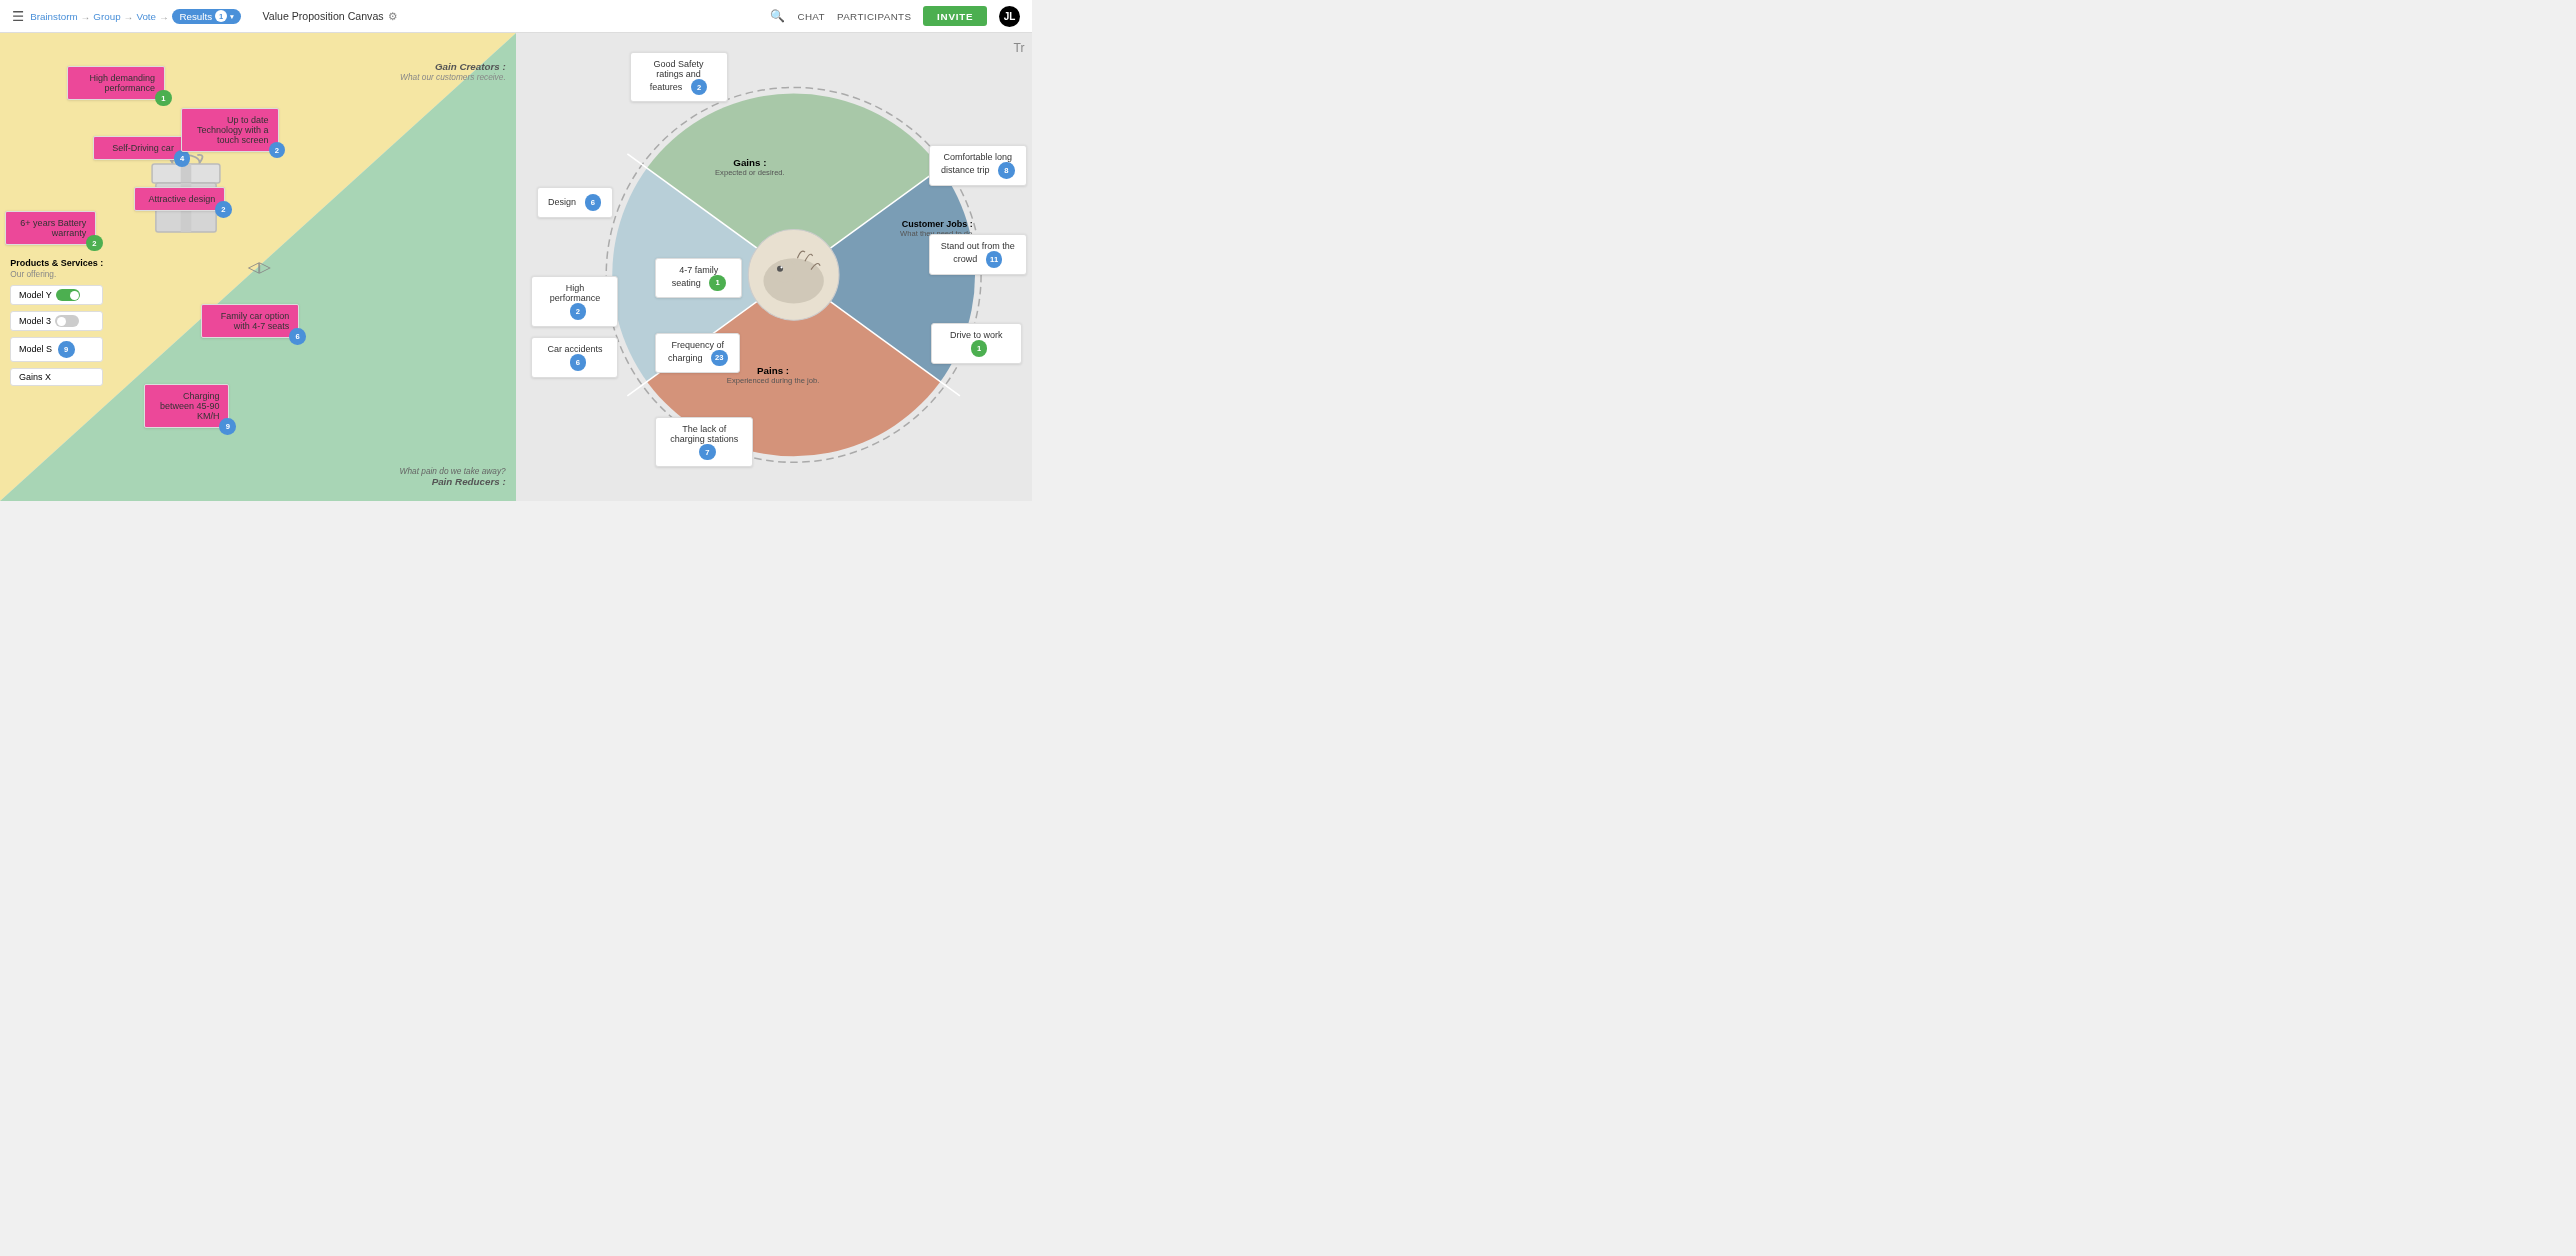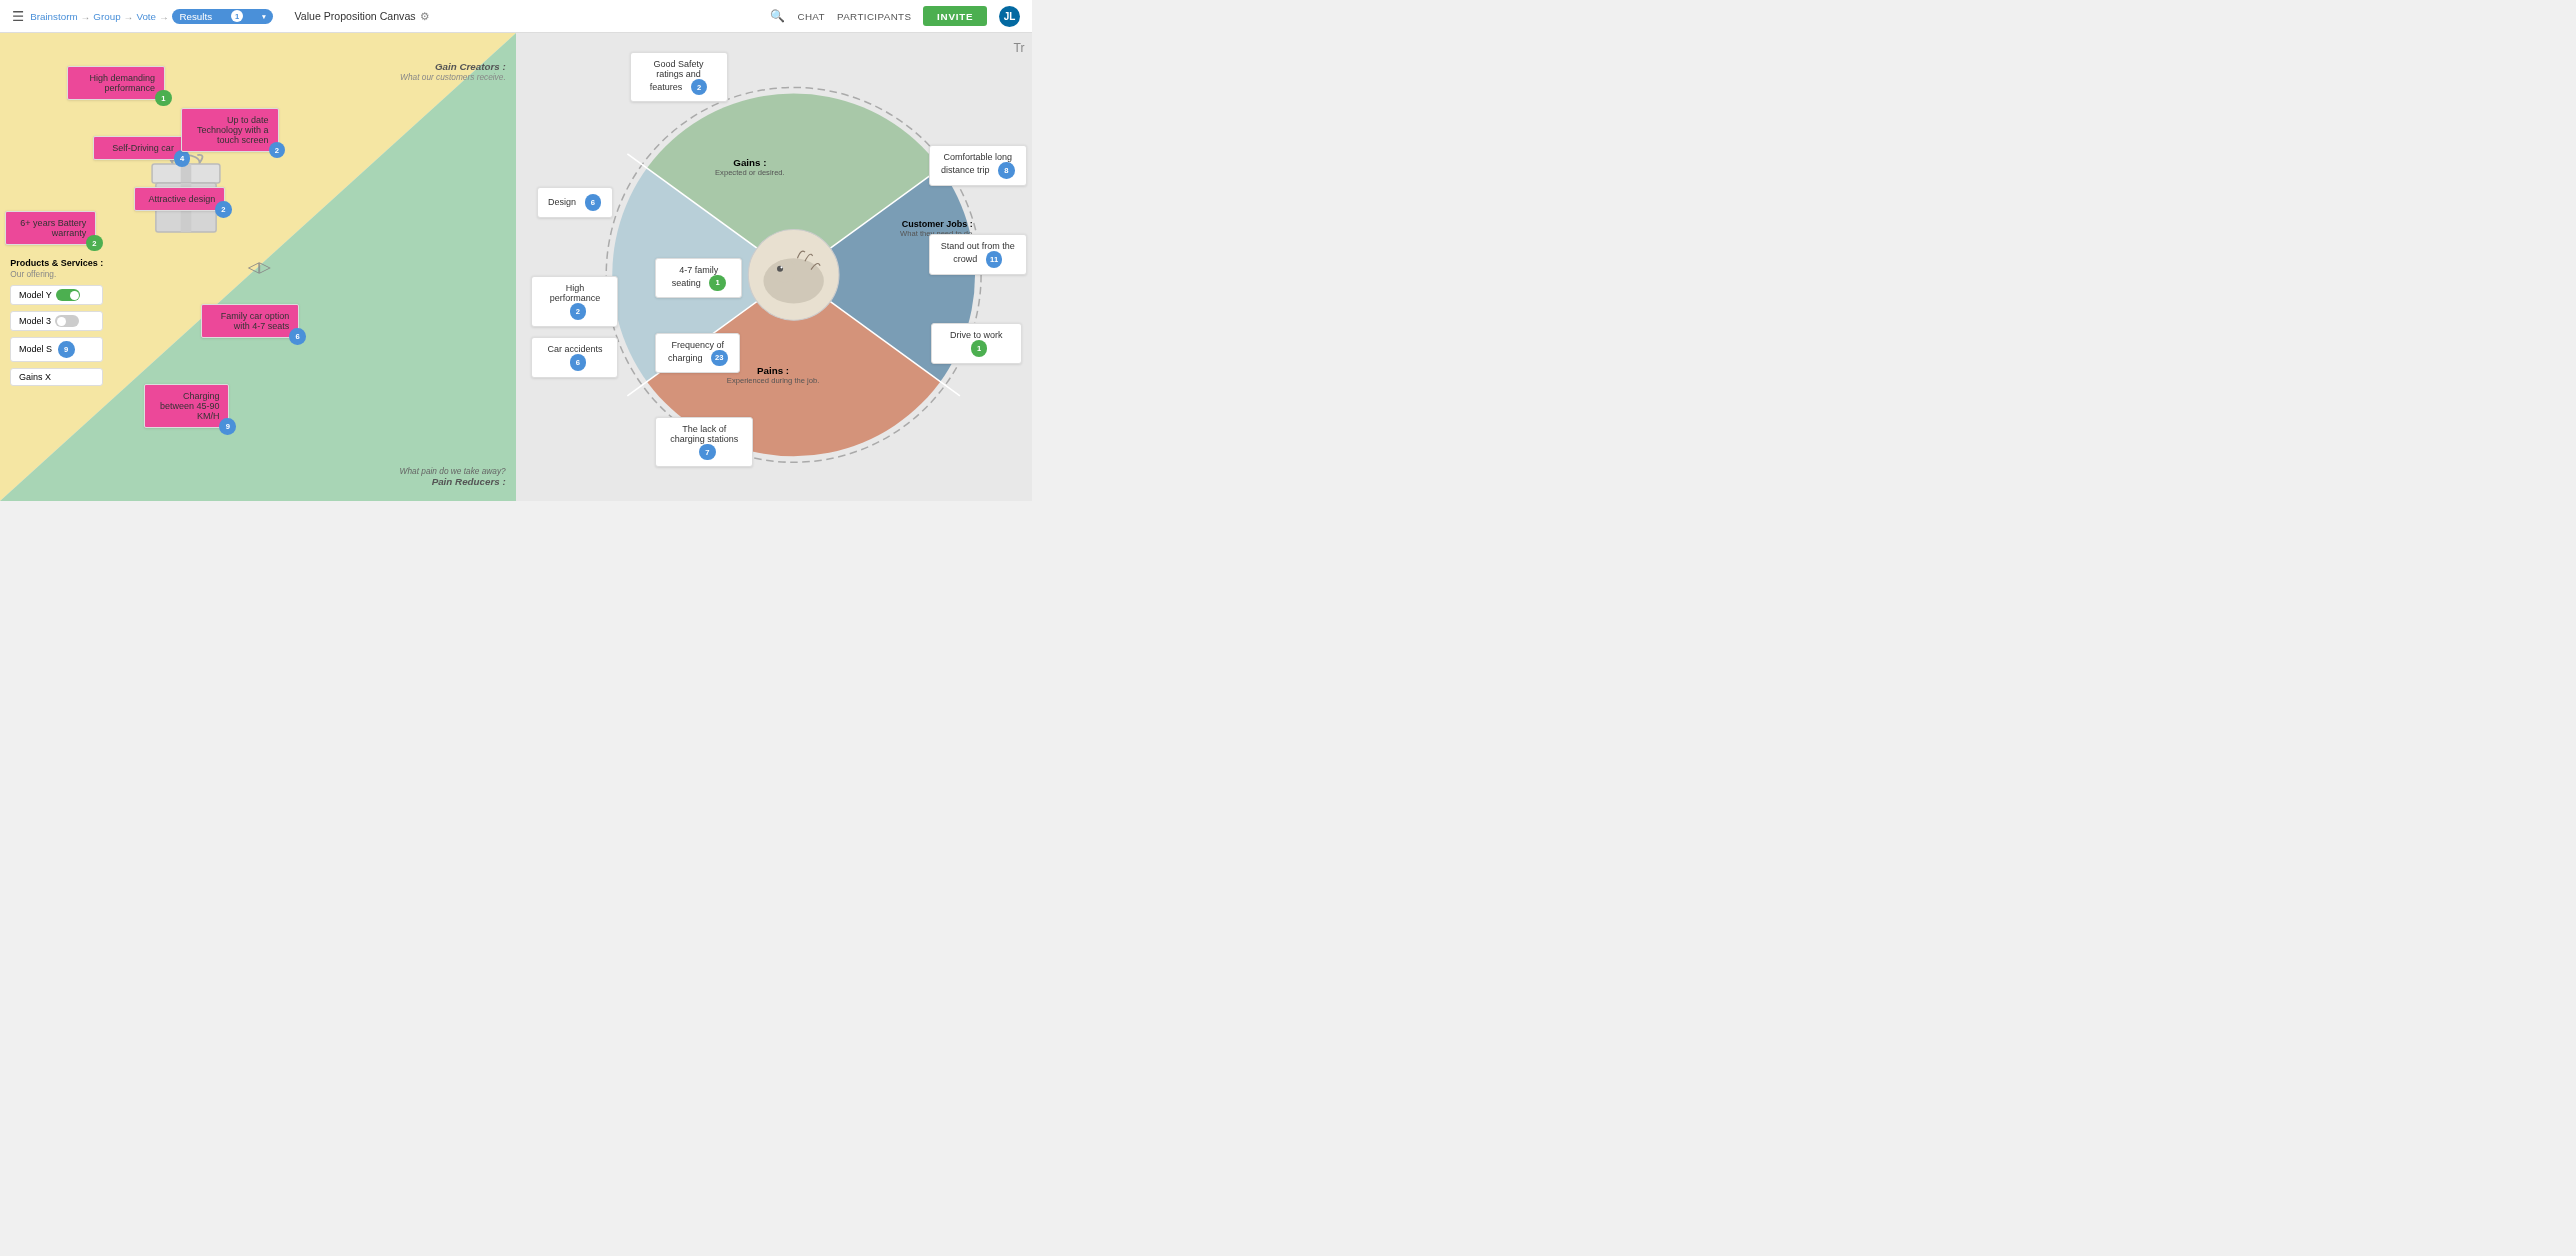--- a/index.html
+++ b/index.html
@@ -11,39 +11,39 @@
       background: #fff; border-bottom: 0.8px solid #ddd;
       padding: 0 12px; gap: 9px; position: relative; z-index: 10;
     }
     .header-left { display: flex; align-items: center; gap: 6px; flex: 1; }
     .hamburger { font-size: 13.6px; color: #555; cursor: pointer; }
     .breadcrumb { display: flex; align-items: center; gap: 3px; font-size: 9.8px; }
     .breadcrumb .step { color: #4a90d9; cursor: pointer; }
     .breadcrumb .arrow { color: #999; }
     .breadcrumb .active-step {
       background: #4a90d9; color: #fff; padding: 1.5px 7.6px; border-radius: 9px;
-      display: flex; align-items: center; gap: 19px; cursor: pointer;
+      display: flex; align-items: center; gap: 3px; cursor: pointer;
     }
     .badge-num {
       background: #fff; color: #4a90d9; border-radius: 50%;
       width: 12px; height: 12px; display: inline-flex; align-items: center; justify-content: center;
       font-size: 7.6px; font-weight: bold;
     }
     .chevron { font-size: 7.6px; }
     .canvas-title { display: flex; align-items: center; gap: 4.5px; font-size: 10.6px; font-weight: 500; color: #333; margin-left: 15px; }
     .gear-icon { color: #888; font-size: 10.6px; cursor: pointer; }
     .header-right { display: flex; align-items: center; gap: 12px; }
     .search-icon { color: #888; font-size: 12px; cursor: pointer; }
     .header-link { font-size: 9.8px; color: #555; cursor: pointer; letter-spacing: 0.4px; font-weight: 500; }
     .invite-btn {
       background: #4caf50; color: #fff; border: none; border-radius: 3px;
       padding: 4.5px 13.6px; font-size: 9.8px; font-weight: bold; cursor: pointer; letter-spacing: 0.8px;
     }
     .avatar {
-      width: 21px; height: 21px; border-radius: 50%; background: #0369a1;
+      width: 21px; height: 21px; border-radius: 50%; background: #000000;
       color: #fff; display: flex; align-items: center; justify-content: center;
       font-size: 10px; font-weight: bold;
     }
 
     
     .main { display: flex; height: calc(501px - 33px); }
 
     
     .left-panel {
       width: 50%; height: 100%; position: relative; overflow: hidden;

